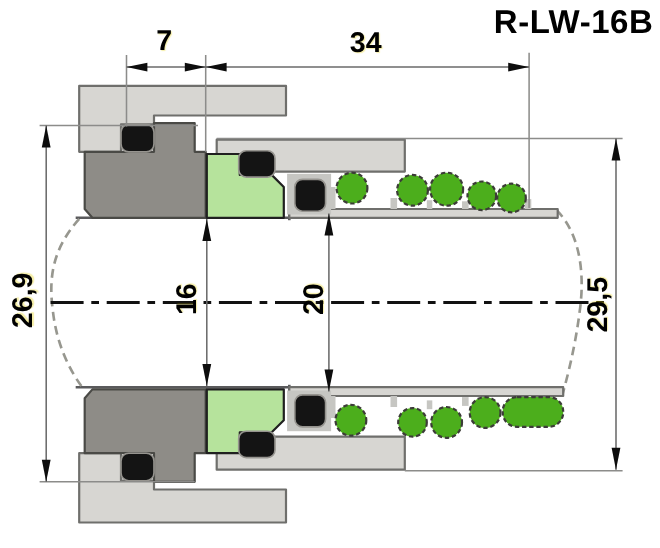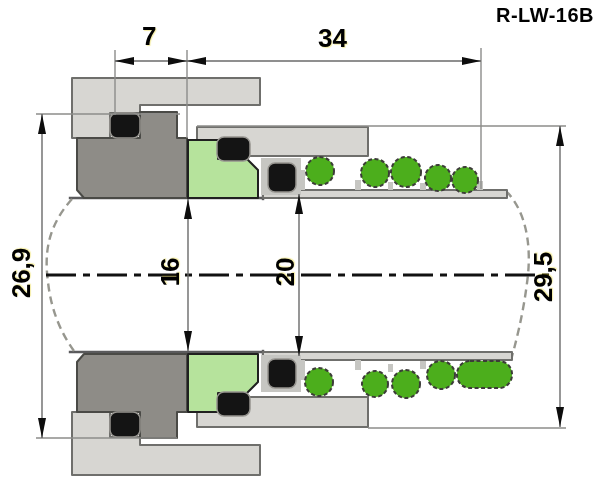--- a/index.html
+++ b/index.html
@@ -10,21 +10,21 @@
   #drawing{position:absolute;left:0;top:0;}
   .label{
     position:absolute;color:#000;font-weight:bold;white-space:nowrap;
     text-shadow:1px 1px 1px rgba(226,206,0,0.35);
   }
   .hlabel{font-size:26px;}
   .vlabel{
     font-size:26px;
     transform:translate(-50%,-50%) rotate(-90deg);
   }
-  .title{font-size:20px;letter-spacing:0.5px;text-shadow:none;}
+  .title{font-size:30px;letter-spacing:0.5px;text-shadow:none;}
   
   .part   {stroke:#6f6f6c;stroke-width:2;stroke-linejoin:round;}
   .seatp  {stroke:#4a4a46;stroke-width:2;stroke-linejoin:round;}
   .facep  {stroke:#202020;stroke-width:2;stroke-linejoin:round;}
   .oring  {stroke:#96948f;stroke-width:1.5;}
   .spring {stroke:#3c3c38;stroke-width:2;stroke-dasharray:4 2.5;}
   .post   {stroke:none;}
   .shaftline{stroke:#5a5a5c;stroke-width:2.4;fill:none;stroke-linecap:square;}
   .breakarc{stroke:#97978f;stroke-width:2.4;fill:none;stroke-dasharray:8 5;}
   .cline  {stroke:#111;stroke-width:2.8;fill:none;stroke-dasharray:30 7 7 7;}

